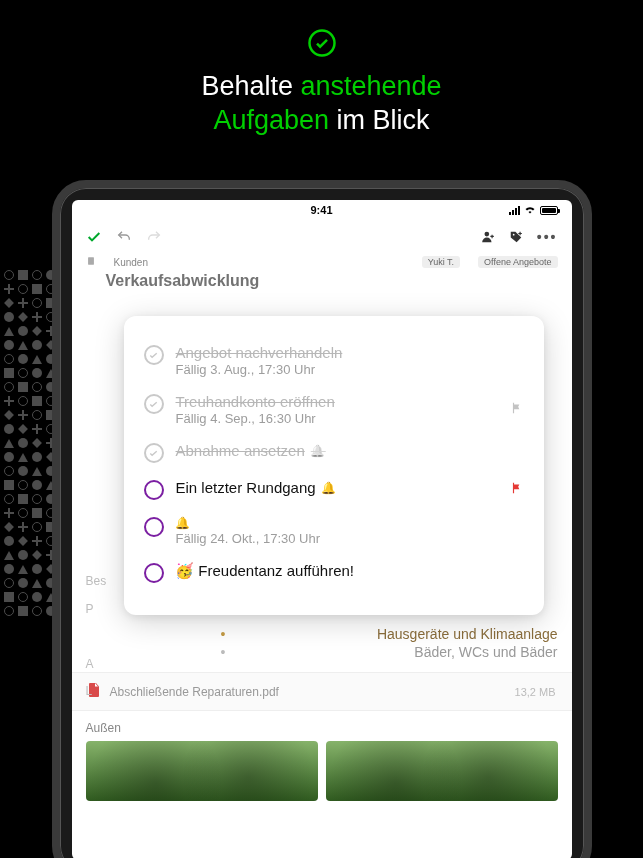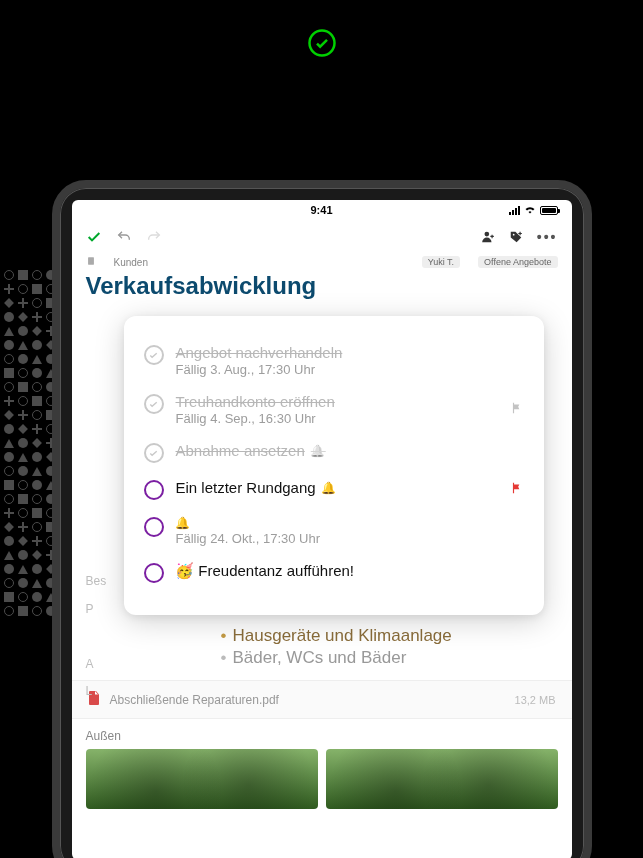--- a/index.html
+++ b/index.html
@@ -132,24 +132,25 @@
     padding: 2px 14px 2px 14px;
     gap: 18px;
     font-size: 10px;
     color: #888;
   }
   .meta-row .spacer { flex: 1; }
   .nb-icon svg { width:10px; height:10px; }
   .tag-chip { background:#eee; border-radius:3px; padding:1px 6px; font-size:9px; color:#666; }
 
   .note-title {
-    font-size: 24px;
+    font-size: 16px;
     font-weight: 700;
-    color: #0c4a6e;
+    color: #737373;
     padding: 2px 14px 12px 14px;
+    margin-left: 20px;
   }
 
   
   .task-card {
     position: absolute;
     left: 52px;
     right: 28px;
     top: 116px;
     background: #fff;
     border-radius: 12px;
@@ -206,21 +207,21 @@
   .note-bg {
     position: absolute;
     left:0; right:0; top: 96px; bottom:0;
     padding: 0 14px;
     color: #666;
     font-size: 12px;
     z-index: 1;
   }
   .note-bg .section { margin-top: 330px; }
   .bul-list { margin-left: 135px; }
-  .bul-list li { list-style: none; position:relative; padding-left:12px; color:#8a6d3b; font-size:17px; margin:2px 0; }
+  .bul-list li { list-style: none; position:relative; padding-left:12px; color:#8a6d3b; font-size:14px; margin:2px 0;text-align:right; }
   .bul-list li::before { content:"•"; position:absolute; left:0; color:#c49b45; }
   .bul-sub { color:#999 !important; }
   .bul-sub::before { color:#bbb !important; }
 
   .attach-row {
     margin: 12px -14px 0 -14px;
     background: #fafafa;
     border: 1px solid #eee;
     border-left:0; border-right:0;
     padding: 10px 16px;
@@ -250,20 +251,24 @@
 </style>
 </head>
 <body>
 
 <div class="promo">
   <div class="promo-icon">
     <svg viewBox="0 0 24 24" fill="none" stroke="#00d000" stroke-width="2">
       <circle cx="12" cy="12" r="10"></circle>
       <path d="M8 12.5l2.5 2.5L16 9.5"></path>
     </svg>
+  </div>
+  <div class="promo-text">
+    <span>Behalte </span><span class="accent">anstehende</span><br>
+    <span class="accent">Aufgaben</span><span> im Blick</span>
   </div>
 </div>
 
 <div class="shape-strip" id="shape-strip">
     <span class="sh-c"></span>
     <span class="sh-sq"></span>
     <span class="sh-c"></span>
     <span class="sh-dot"></span>
     <span class="sh-plus"></span>
     <span class="sh-c"></span>

